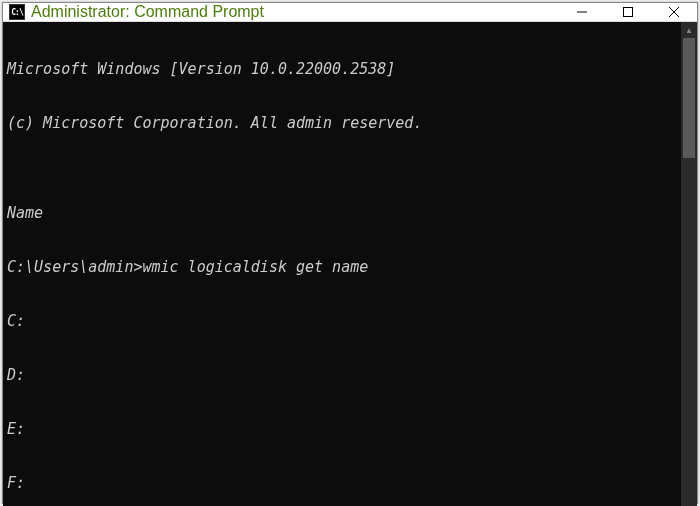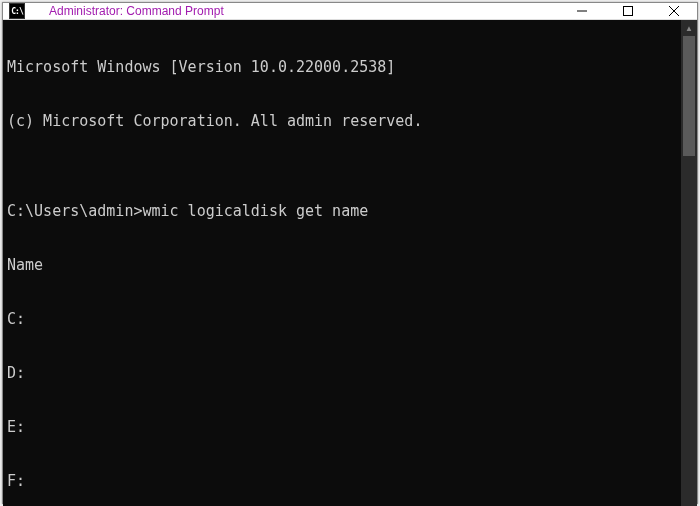--- a/index.html
+++ b/index.html
@@ -41,24 +41,23 @@
       justify-content: center;
       margin-right: 6px;
       font-size: 8px;
       color: #fff;
       font-family: monospace;
       font-weight: bold;
       letter-spacing: -1px;
       border: 1px solid #333;
     }
     .title-text {
-      font-size: 12px;
-      color: #a21caf;
+      font-size: 16px;
+      color: #4d7c0f;
       flex: 1;
-      margin-left: 18px;
     }
     .window-controls {
       display: flex;
       height: 100%;
     }
     .wc-btn {
       width: 46px;
       height: 100%;
       display: flex;
       align-items: center;
@@ -81,20 +80,21 @@
       color: #cccccc;
       font-family: "NSimSun", "SimSun", "Consolas", monospace;
       font-size: 15px;
       line-height: 18px;
       padding: 2px 4px;
       white-space: pre;
       overflow: hidden;
     }
     .terminal-line {
       display: block;
+      font-style: italic;
     }
     .scrollbar {
       width: 16px;
       background: #2b2b2b;
       position: relative;
     }
     .scrollbar-thumb {
       position: absolute;
       top: 16px;
       left: 2px;
@@ -141,22 +141,22 @@
             <line x1="10" y1="0" x2="0" y2="10" stroke="#000" stroke-width="1"></line>
           </svg>
       </div>
     </div>
   </div>
   <div class="terminal-area">
     <div class="terminal">
       <span class="terminal-line">Microsoft Windows [Version 10.0.22000.2538]</span>
       <span class="terminal-line">(c) Microsoft Corporation. All admin reserved.</span>
       <span class="terminal-line"></span>
+      <span class="terminal-line">Name</span>
       <span class="terminal-line">C:\Users\admin&gt;wmic logicaldisk get name</span>
-      <span class="terminal-line">Name</span>
       <span class="terminal-line">C:</span>
       <span class="terminal-line">D:</span>
       <span class="terminal-line">E:</span>
       <span class="terminal-line">F:</span>
       
       <span class="terminal-line"></span>
       <span class="terminal-line"></span>
       
     </div>
     <div class="scrollbar">

